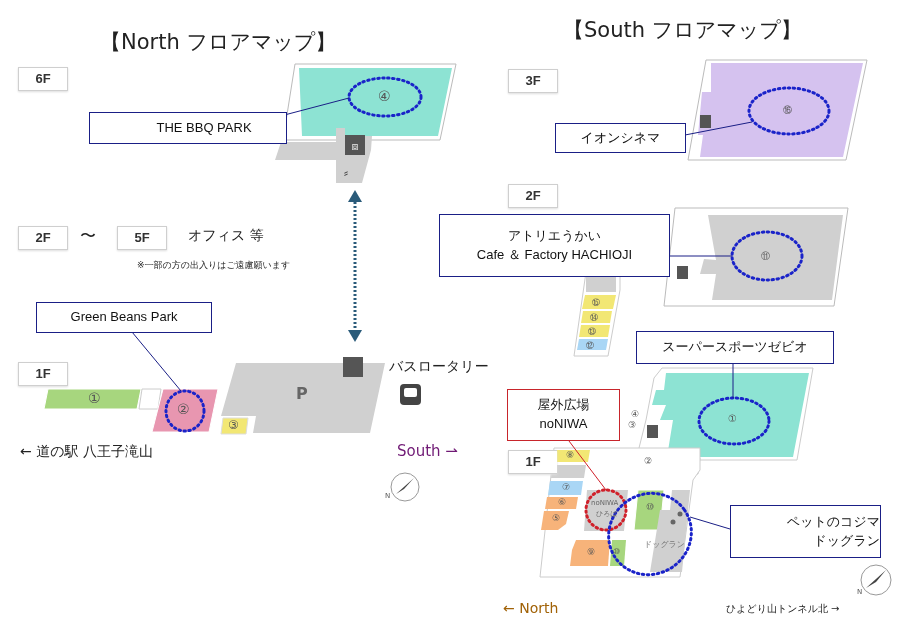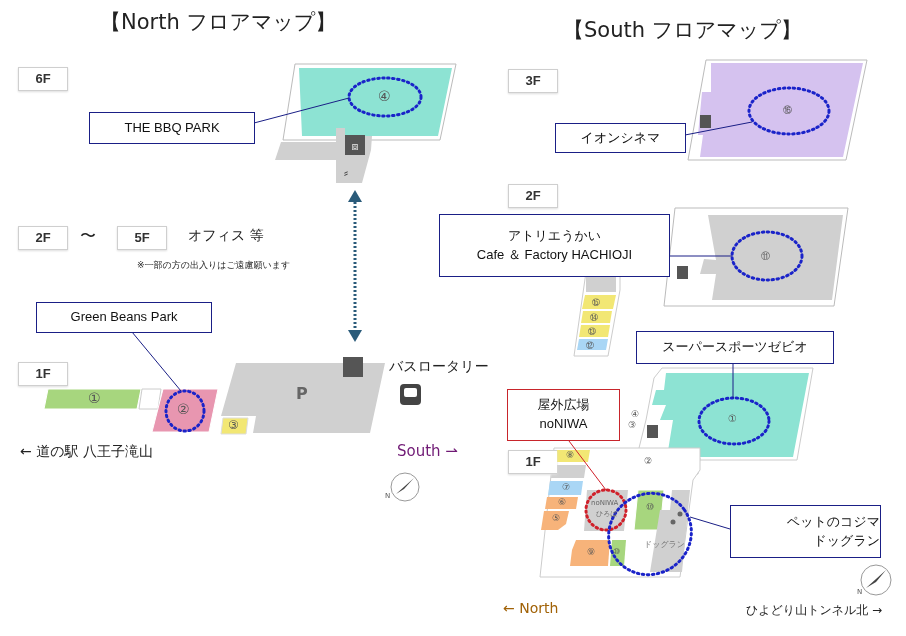--- a/index.html
+++ b/index.html
@@ -7,21 +7,21 @@
   .title{font-size:21px;color:#222;white-space:nowrap;font-family:"DejaVu Sans",sans-serif;}
   .floor{position:absolute;width:48px;height:22px;border:1px solid #cfcfcf;background:#fff;box-shadow:0 1px 2px #ddd;font-weight:bold;font-size:13px;color:#333;text-align:center;line-height:22px;font-family:"Liberation Sans",sans-serif;}
   .callout{position:absolute;background:#fff;border:1.5px solid #1a1f86;text-align:center;font-size:13px;color:#111;display:flex;flex-direction:column;justify-content:center;align-items:center;line-height:1.45;font-family:"Liberation Sans","DejaVu Sans",sans-serif;}
   .callout.red{border-color:#c8252b;}
   .txt{position:absolute;white-space:nowrap;}
   svg{position:absolute;left:0;top:0;overflow:visible;}
 </style>
 </head>
 <body>
 
-<div class="txt title" style="left:100px;top:8px;">【North フロアマップ】</div>
+<div class="txt title" style="left:100px;top:28px;">【North フロアマップ】</div>
 
 <svg width="906" height="636">
 
   <polygon points="295,64 456,64 440,140 283,140" fill="#fff" stroke="#bbb" stroke-width="1"></polygon>
   <polygon points="299,68 452,68 438,136 302,136 303,122 317,122 317,136 302,136" fill="#8de3d3"></polygon>
   <polygon points="336,128 345,128 345,136 372,136 371,150 362,183 336,183 336,160 275,160 281,142 336,142" fill="#d0d0d0"></polygon>
   <rect x="345" y="135" width="20" height="20" fill="#555"></rect>
   <text x="355" y="150" text-anchor="middle" font-size="11" fill="#eee">⧈</text>
   <text x="344" y="177" font-size="12" fill="#444">⸗</text>
   <ellipse cx="385" cy="97" rx="36" ry="19" fill="none" stroke="#1a23c9" stroke-width="3" stroke-dasharray="1.5,3.5" stroke-linecap="round"></ellipse>
@@ -92,21 +92,21 @@
 </svg>
 
 <div class="floor" style="left:18px;top:67px;">6F</div>
 <div class="floor" style="left:18px;top:226px;">2F</div>
 <div class="txt" style="left:80px;top:226px;font-size:16px;">〜</div>
 <div class="floor" style="left:117px;top:226px;">5F</div>
 <div class="txt" style="left:188px;top:227px;font-size:14px;">オフィス 等</div>
 <div class="txt" style="left:137px;top:259px;font-size:9px;">※一部の方の出入りはご遠慮願います</div>
 <div class="floor" style="left:18px;top:362px;">1F</div>
 
-<div class="callout" style="left:89px;top:112px;width:164px;height:30px;">
+<div class="callout" style="left:89px;top:112px;width:164px;height:30px;padding-left:32px;">
     <span>THE BBQ PARK</span>
   </div>
 <div class="callout" style="left:36px;top:302px;width:174px;height:29px;">
     <span>Green Beans Park</span>
   </div>
 
 <div class="txt" style="left:378px;top:88px;font-size:14px;color:#555;">④</div>
 <div class="txt" style="left:88px;top:390px;font-size:14px;color:#555;">①</div>
 <div class="txt" style="left:177px;top:401px;font-size:14px;color:#555;">②</div>
 <div class="txt" style="left:228px;top:418px;font-size:12px;color:#555;">③</div>
@@ -155,14 +155,14 @@
 <div class="txt" style="left:558px;top:497px;font-size:9px;color:#555;">⑥</div>
 <div class="txt" style="left:552px;top:513px;font-size:9px;color:#555;">⑤</div>
 <div class="txt" style="left:646px;top:502px;font-size:9px;color:#555;">⑩</div>
 <div class="txt" style="left:587px;top:547px;font-size:9px;color:#555;">⑨</div>
 <div class="txt" style="left:613px;top:547px;font-size:8px;color:#555;">⑩</div>
 <div class="txt" style="left:591px;top:499px;font-size:7px;color:#666;">noNIWA</div>
 <div class="txt" style="left:596px;top:509px;font-size:7px;color:#666;">ひろば</div>
 <div class="txt" style="left:644px;top:539px;font-size:8px;color:#777;">ドッグラン</div>
 
 <div class="txt" style="left:503px;top:600px;font-size:14px;color:#a16207;">← North</div>
-<div class="txt" style="left:746px;top:602px;font-size:12px;text-align:right;">ひよどり山トンネル北 →</div>
+<div class="txt" style="left:726px;top:602px;font-size:10px;text-align:right;">ひよどり山トンネル北 →</div>
 <div class="txt" style="left:857px;top:588px;font-size:7px;color:#555;">N</div>
 
 </body></html>

